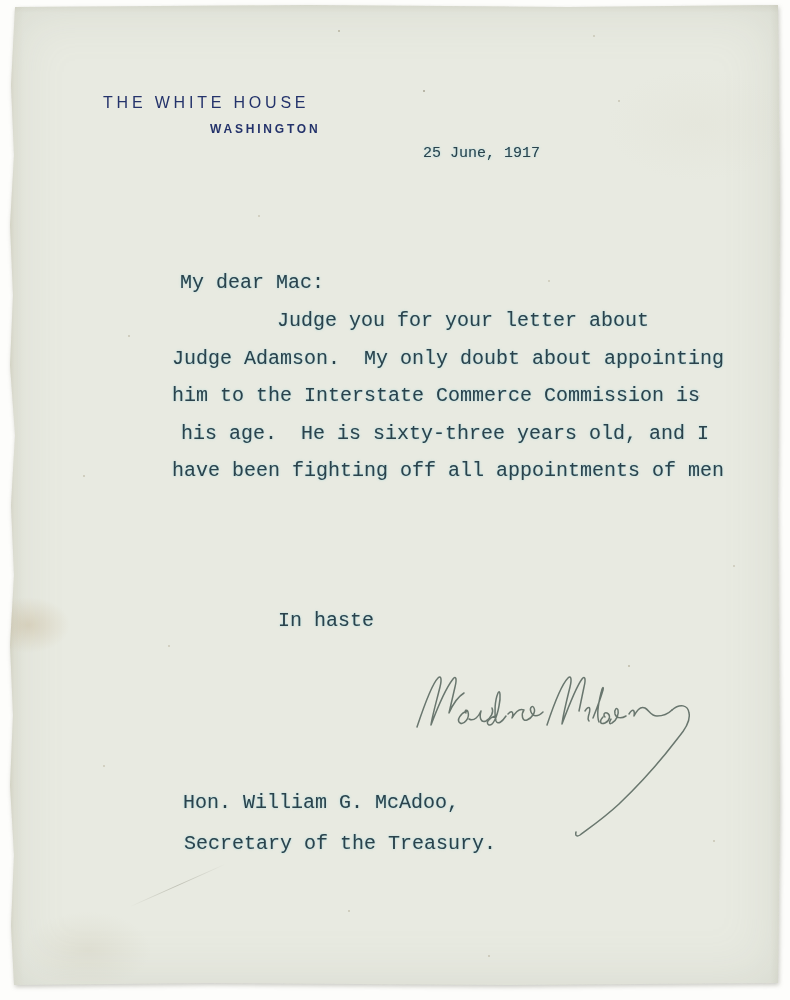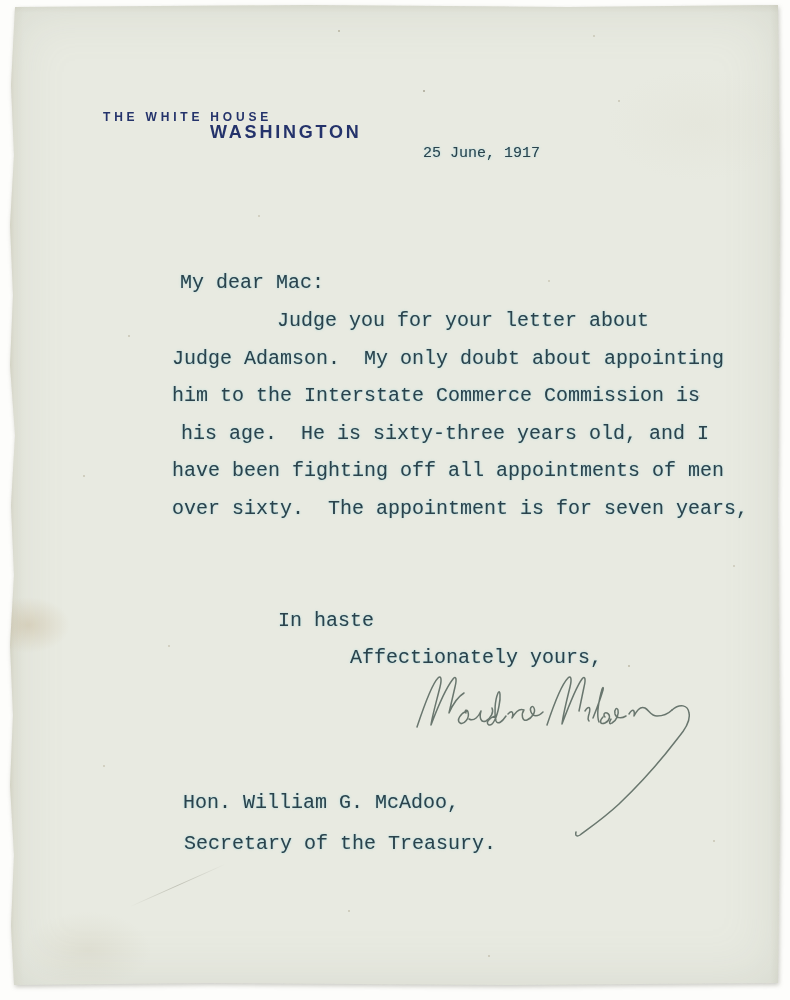--- a/index.html
+++ b/index.html
@@ -47,27 +47,27 @@
       620px 660px 0 rgba(140,130,100,0.45), 705px 835px 0 rgba(150,140,110,0.4),
       340px 905px 0 rgba(150,140,110,0.4), 95px 760px 0 rgba(150,140,110,0.35),
       480px 950px 0 rgba(150,140,110,0.4), 585px 30px 0 rgba(150,140,110,0.35);
   }
   .crease {
     position: absolute; left: 117px; top: 880px; width: 105px; height: 1px;
     background: linear-gradient(90deg, rgba(0,0,0,0), rgba(140,140,125,0.45), rgba(0,0,0,0));
     transform: rotate(-24deg);
   }
   .lh1 {
-    position: absolute; left: 95px; top: 105px;
-    font-weight: bold; font-size: 12px; letter-spacing: 3.8px;
+    position: absolute; left: 95px; top: 89px;
+    font-weight: normal; font-size: 16px; letter-spacing: 3.8px;
     color: #24336b;
   }
   .lh2 {
     position: absolute; left: 202px; top: 117px;
-    font-weight: bold; font-size: 18px; letter-spacing: 2.8px;
+    font-weight: bold; font-size: 12px; letter-spacing: 2.8px;
     color: #24336b;
   }
   .tw {
     position: absolute;
     font-family: "Liberation Mono", "DejaVu Sans Mono", monospace;
     font-size: 20px; line-height: 20px;
     color: #2c424b;
     white-space: pre;
     text-shadow: 0 0 1px rgba(110,200,220,0.55), 0 0 3px rgba(110,200,220,0.28);
   }
@@ -102,24 +102,22 @@
 
       <div class="tw date">25 June, 1917</div>
 
       <div class="tw salut">My dear Mac:</div>
 
       <div class="tw bl0">Judge you for your letter about</div>
       <div class="tw bl1">Judge Adamson.  My only doubt about appointing</div>
       <div class="tw bl2">him to the Interstate Commerce Commission is</div>
       <div class="tw bl3">his age.  He is sixty-three years old, and I</div>
       <div class="tw bl4">have been fighting off all appointments of men</div>
-      <div class="tw bl5">over sixty.  The appointment is for seven years,</div>
 
       <div class="tw haste">In haste</div>
-      <div class="tw valed">Affectionately yours,</div>
 
       <svg class="sig" viewBox="0 0 320 190" role="img" aria-label="Woodrow Wilson">
         <g fill="none" stroke="#5b6a62" stroke-width="1.5" stroke-linecap="round" stroke-linejoin="round" opacity="0.9">
           <path d="M22 62 C28 44 37 19 43 13 C46 10 47 14 45 22 C41 38 37 52 36 60 C42 44 51 23 58 14 C61 10 62 14 60 22 L54 48 C58 39 64 31 69 28"></path>
           <path d="M72 46 C66 48 61 55 65 58 C69 60 75 53 73 47 C72 44 69 45 71 48"></path>
           <path d="M74 54 C79 57 84 51 86 46 C84 53 86 58 91 56 C96 53 99 47 97 43"></path>
           <path d="M100 51 C94 53 90 58 94 60 C98 61 102 52 104 41 C106 31 105 24 103 28 C100 35 99 48 101 56 C103 60 107 57 111 51"></path>
           <path d="M113 49 C117 45 119 47 117 53 C121 46 125 43 129 45 C126 49 127 57 132 55 C137 53 141 47 139 43 C138 40 134 42 136 47 C138 52 143 52 148 47"></path>
           <path d="M152 60 C158 42 167 19 173 13 C176 10 177 14 175 22 C171 38 168 51 167 59 C173 43 181 22 187 14 C190 10 191 14 189 22 L184 46"></path>
           <path d="M190 46 C194 40 196 42 194 49 C193 52 193 55 194 56"></path>

